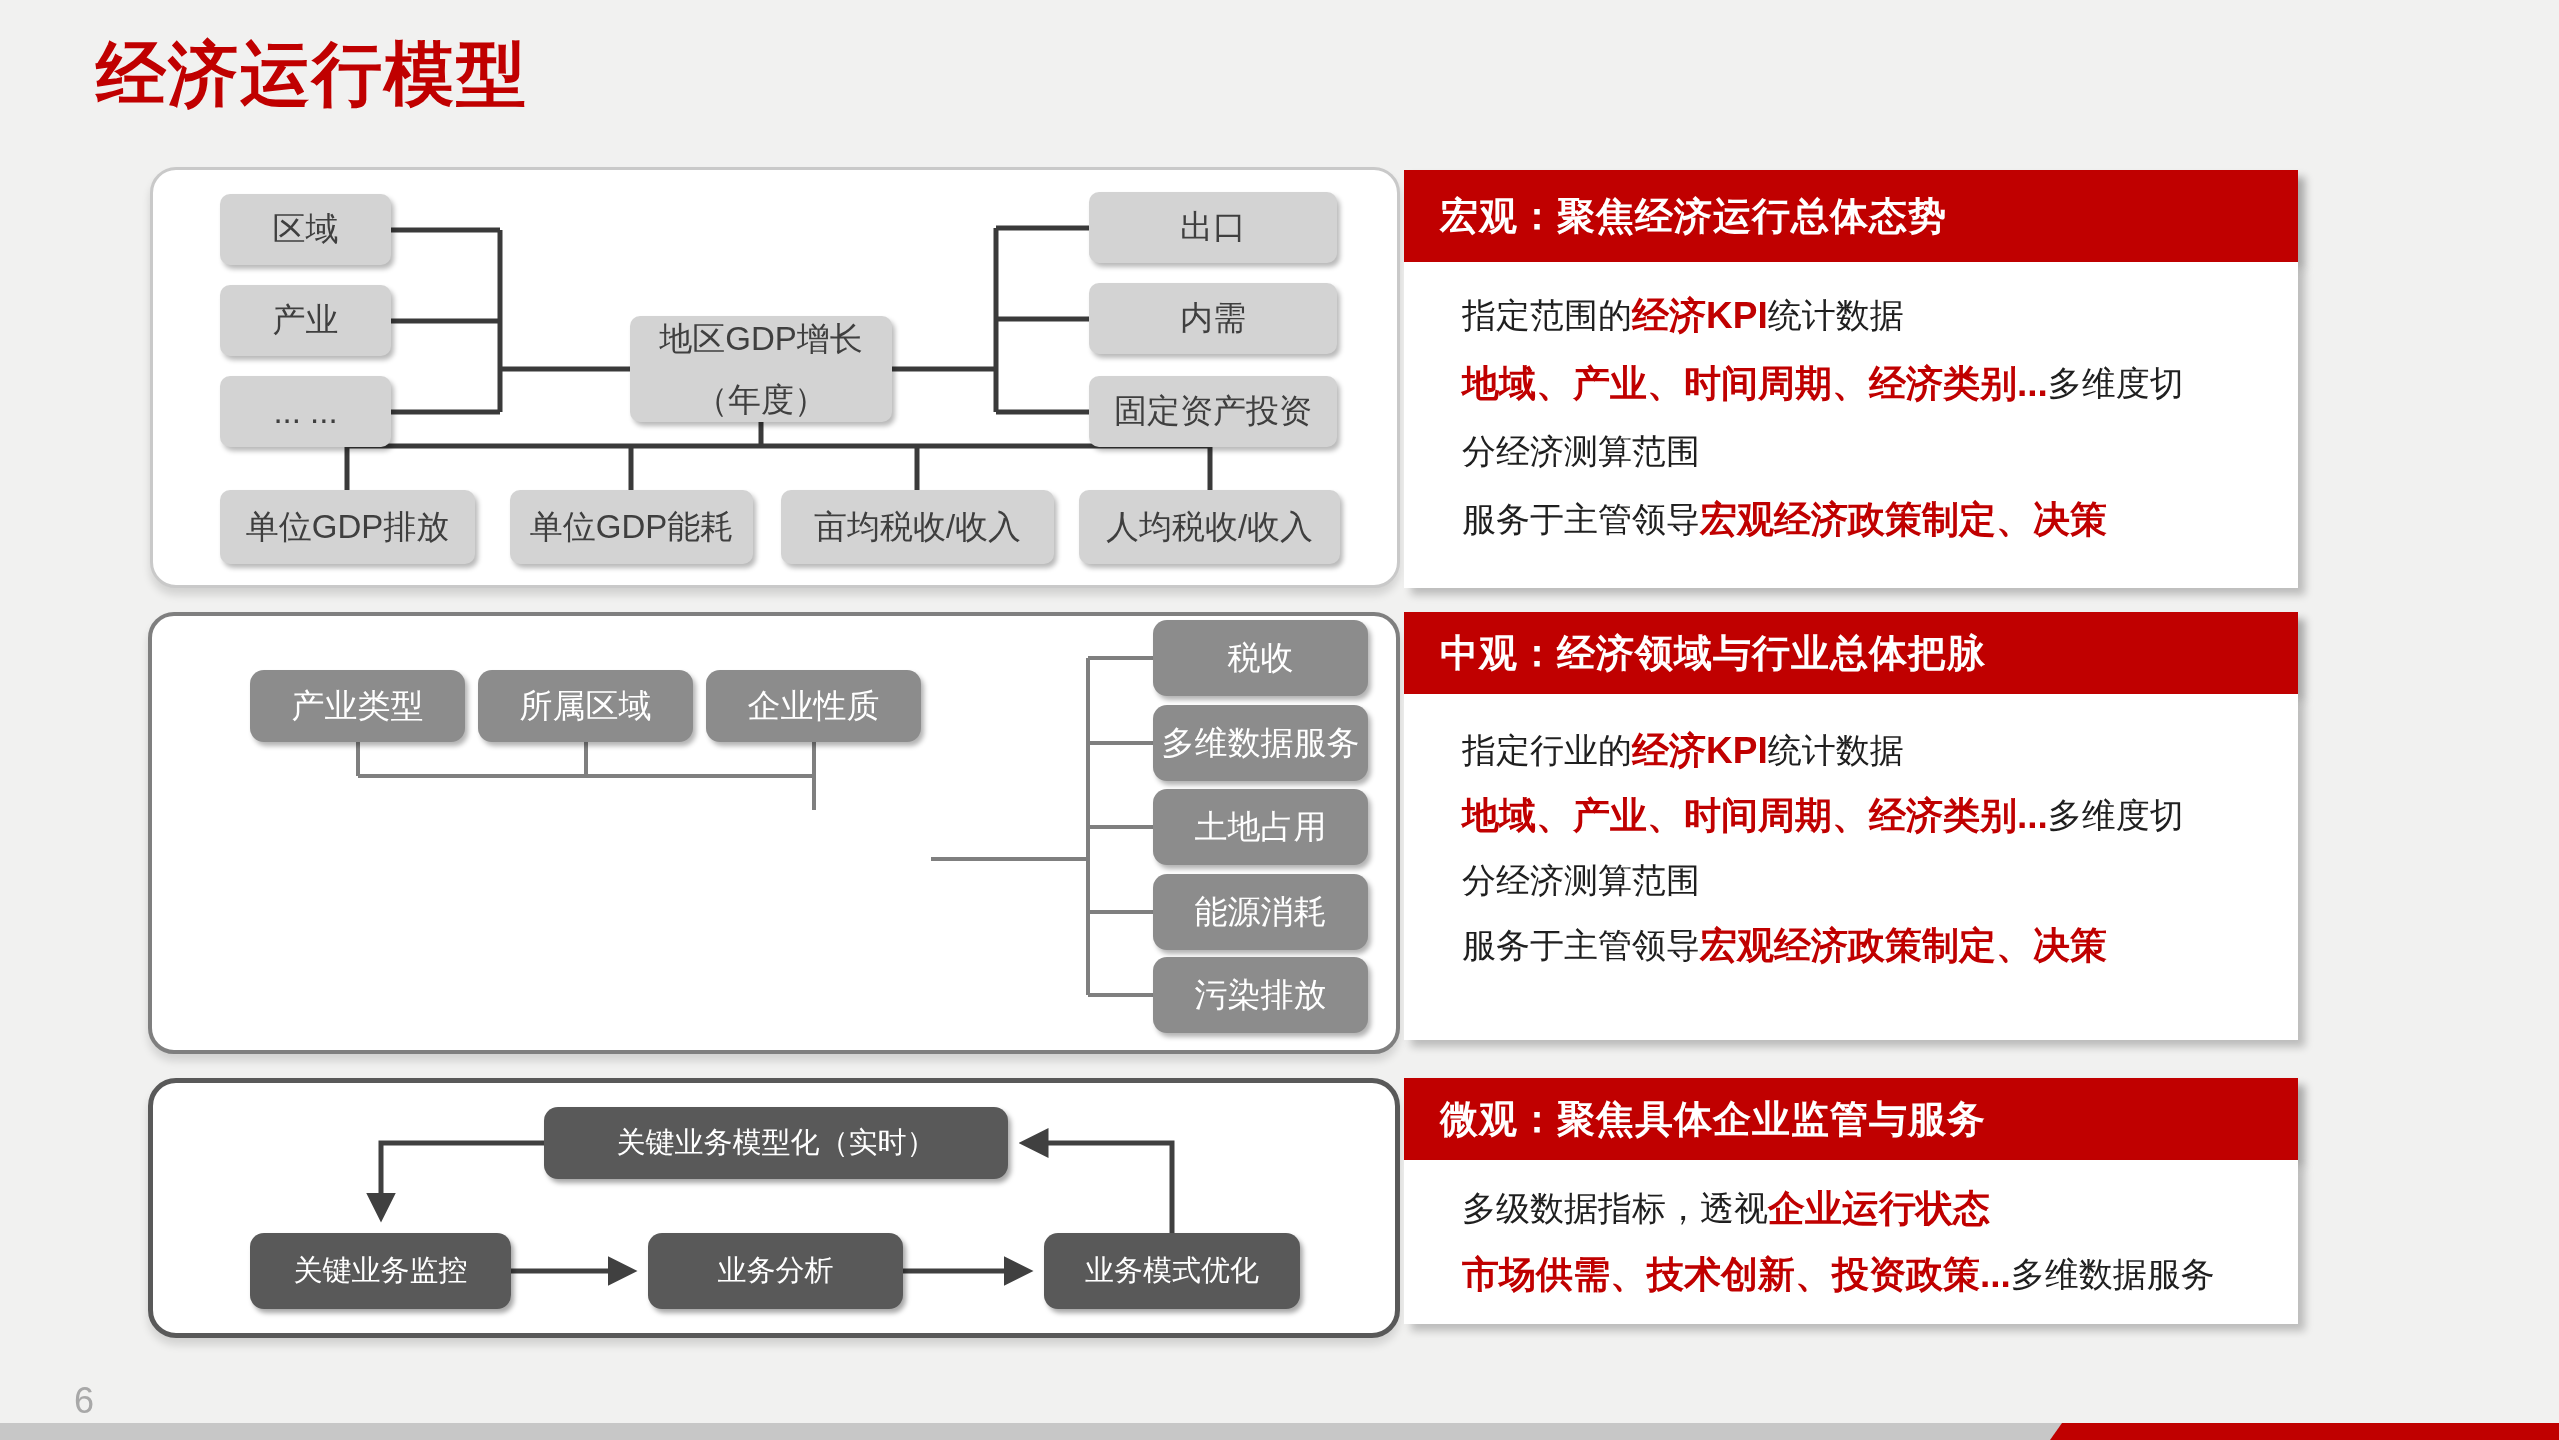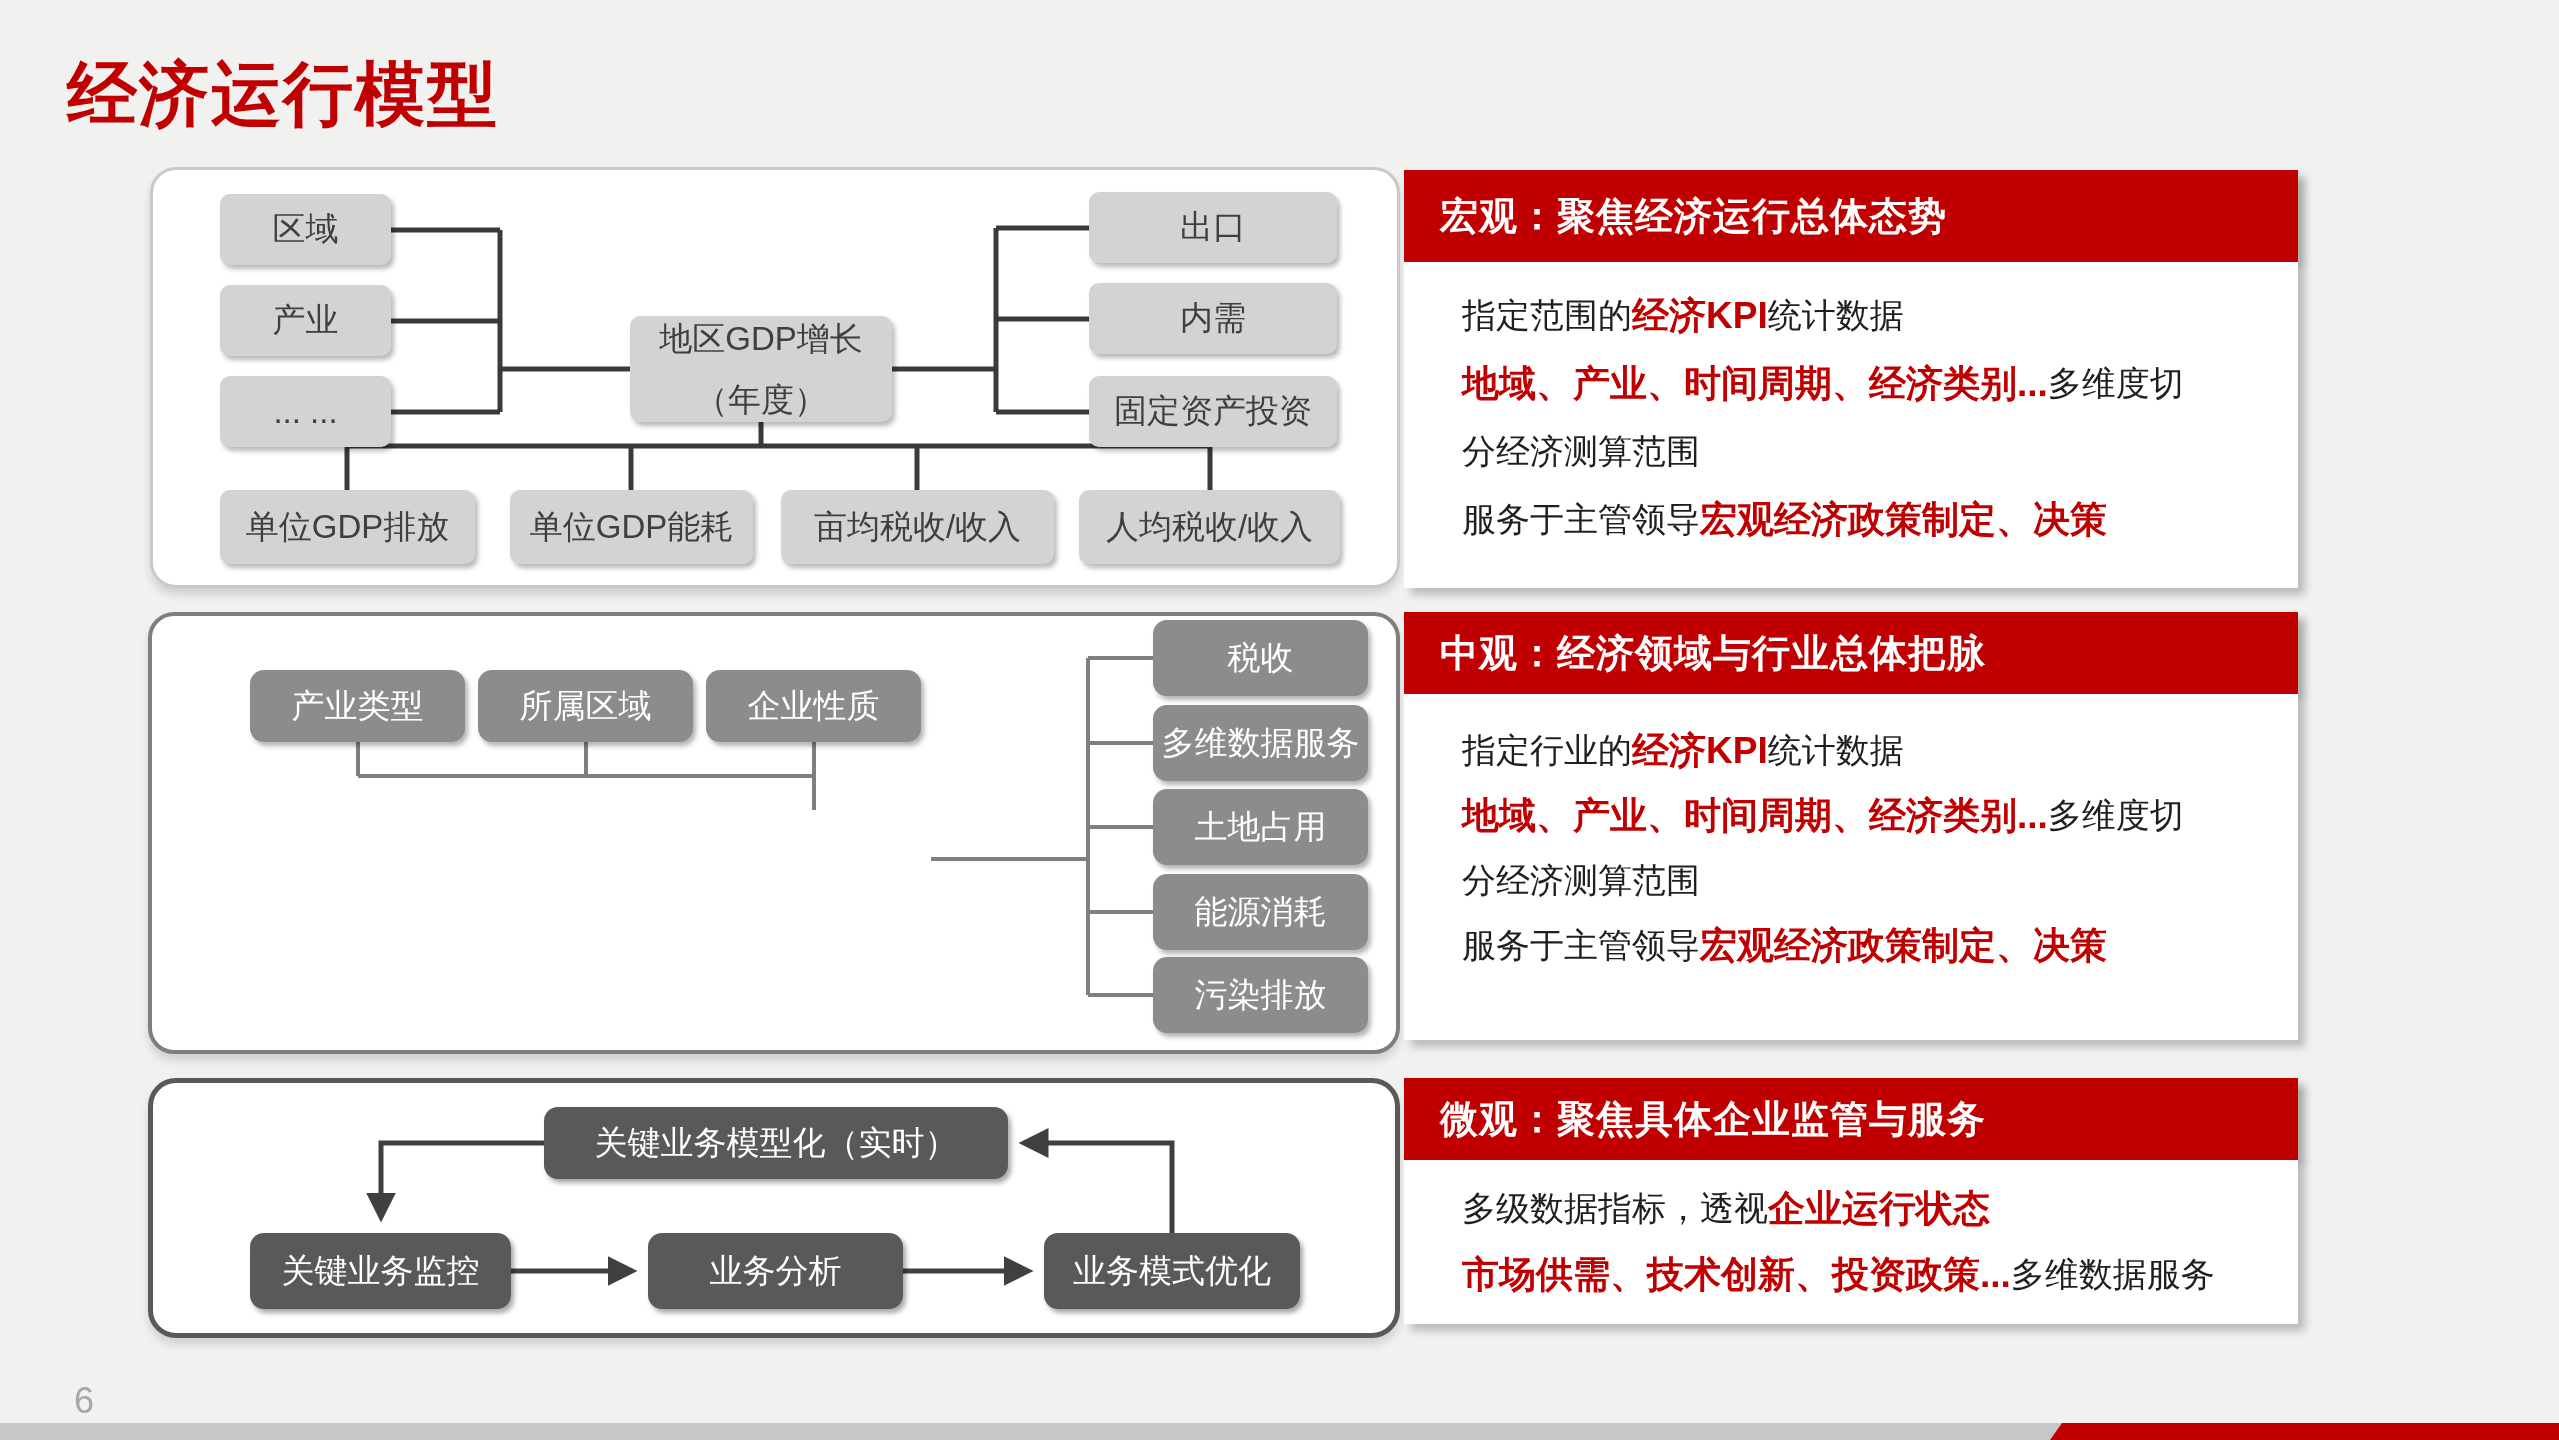--- a/index.html
+++ b/index.html
@@ -15,24 +15,23 @@
   *{margin:0;padding:0;box-sizing:border-box;}
   html,body{background:var(--bg);}
   body{
     width:2559px;height:1440px;position:relative;overflow:hidden;
     font-family:"Liberation Sans","DejaVu Sans",sans-serif;
   }
   .abs{position:absolute;}
 
   
   .slide-title{
-    left:67px;top:28px;
+    left:96px;top:28px;
     font-size:70px;font-weight:800;color:var(--red);
     letter-spacing:2px;
-    margin-top:20px;
   }
 
   
   .container{
     background:#fff;border-radius:26px;
     box-shadow:0 7px 9px rgba(0,0,0,.13);
   }
   .c1{left:150px;top:167px;width:1250px;height:421px;border:3px solid #C9C9C9;}
   .c2{left:148px;top:612px;width:1252px;height:442px;border:4px solid #7F7F7F;}
   .c3{left:148px;top:1078px;width:1252px;height:260px;border:5px solid #595959;border-radius:28px;}
@@ -46,21 +45,21 @@
   .n1{
     background:var(--node-light);color:#3F3F3F;border-radius:10px;
     font-size:33px;box-shadow:3px 4px 5px rgba(0,0,0,.28);
   }
   .n2{
     background:var(--node-mid);color:#fff;border-radius:14px;
     font-size:33px;box-shadow:3px 4px 5px rgba(0,0,0,.30);
   }
   .n3{
     background:var(--node-dark);color:#fff;border-radius:14px;
-    font-size:33px;box-shadow:3px 4px 5px rgba(0,0,0,.35);
+    font-size:29px;box-shadow:3px 4px 5px rgba(0,0,0,.35);
   }
   .two-line{flex-direction:column;line-height:45px;}
 
   
   .panel-header{
     left:1404px;width:894px;background:var(--red);color:#fff;
     display:flex;align-items:center;padding-left:36px;
     font-size:38px;font-weight:700;letter-spacing:1px;
     box-shadow:7px 7px 8px rgba(0,0,0,.30);
   }

